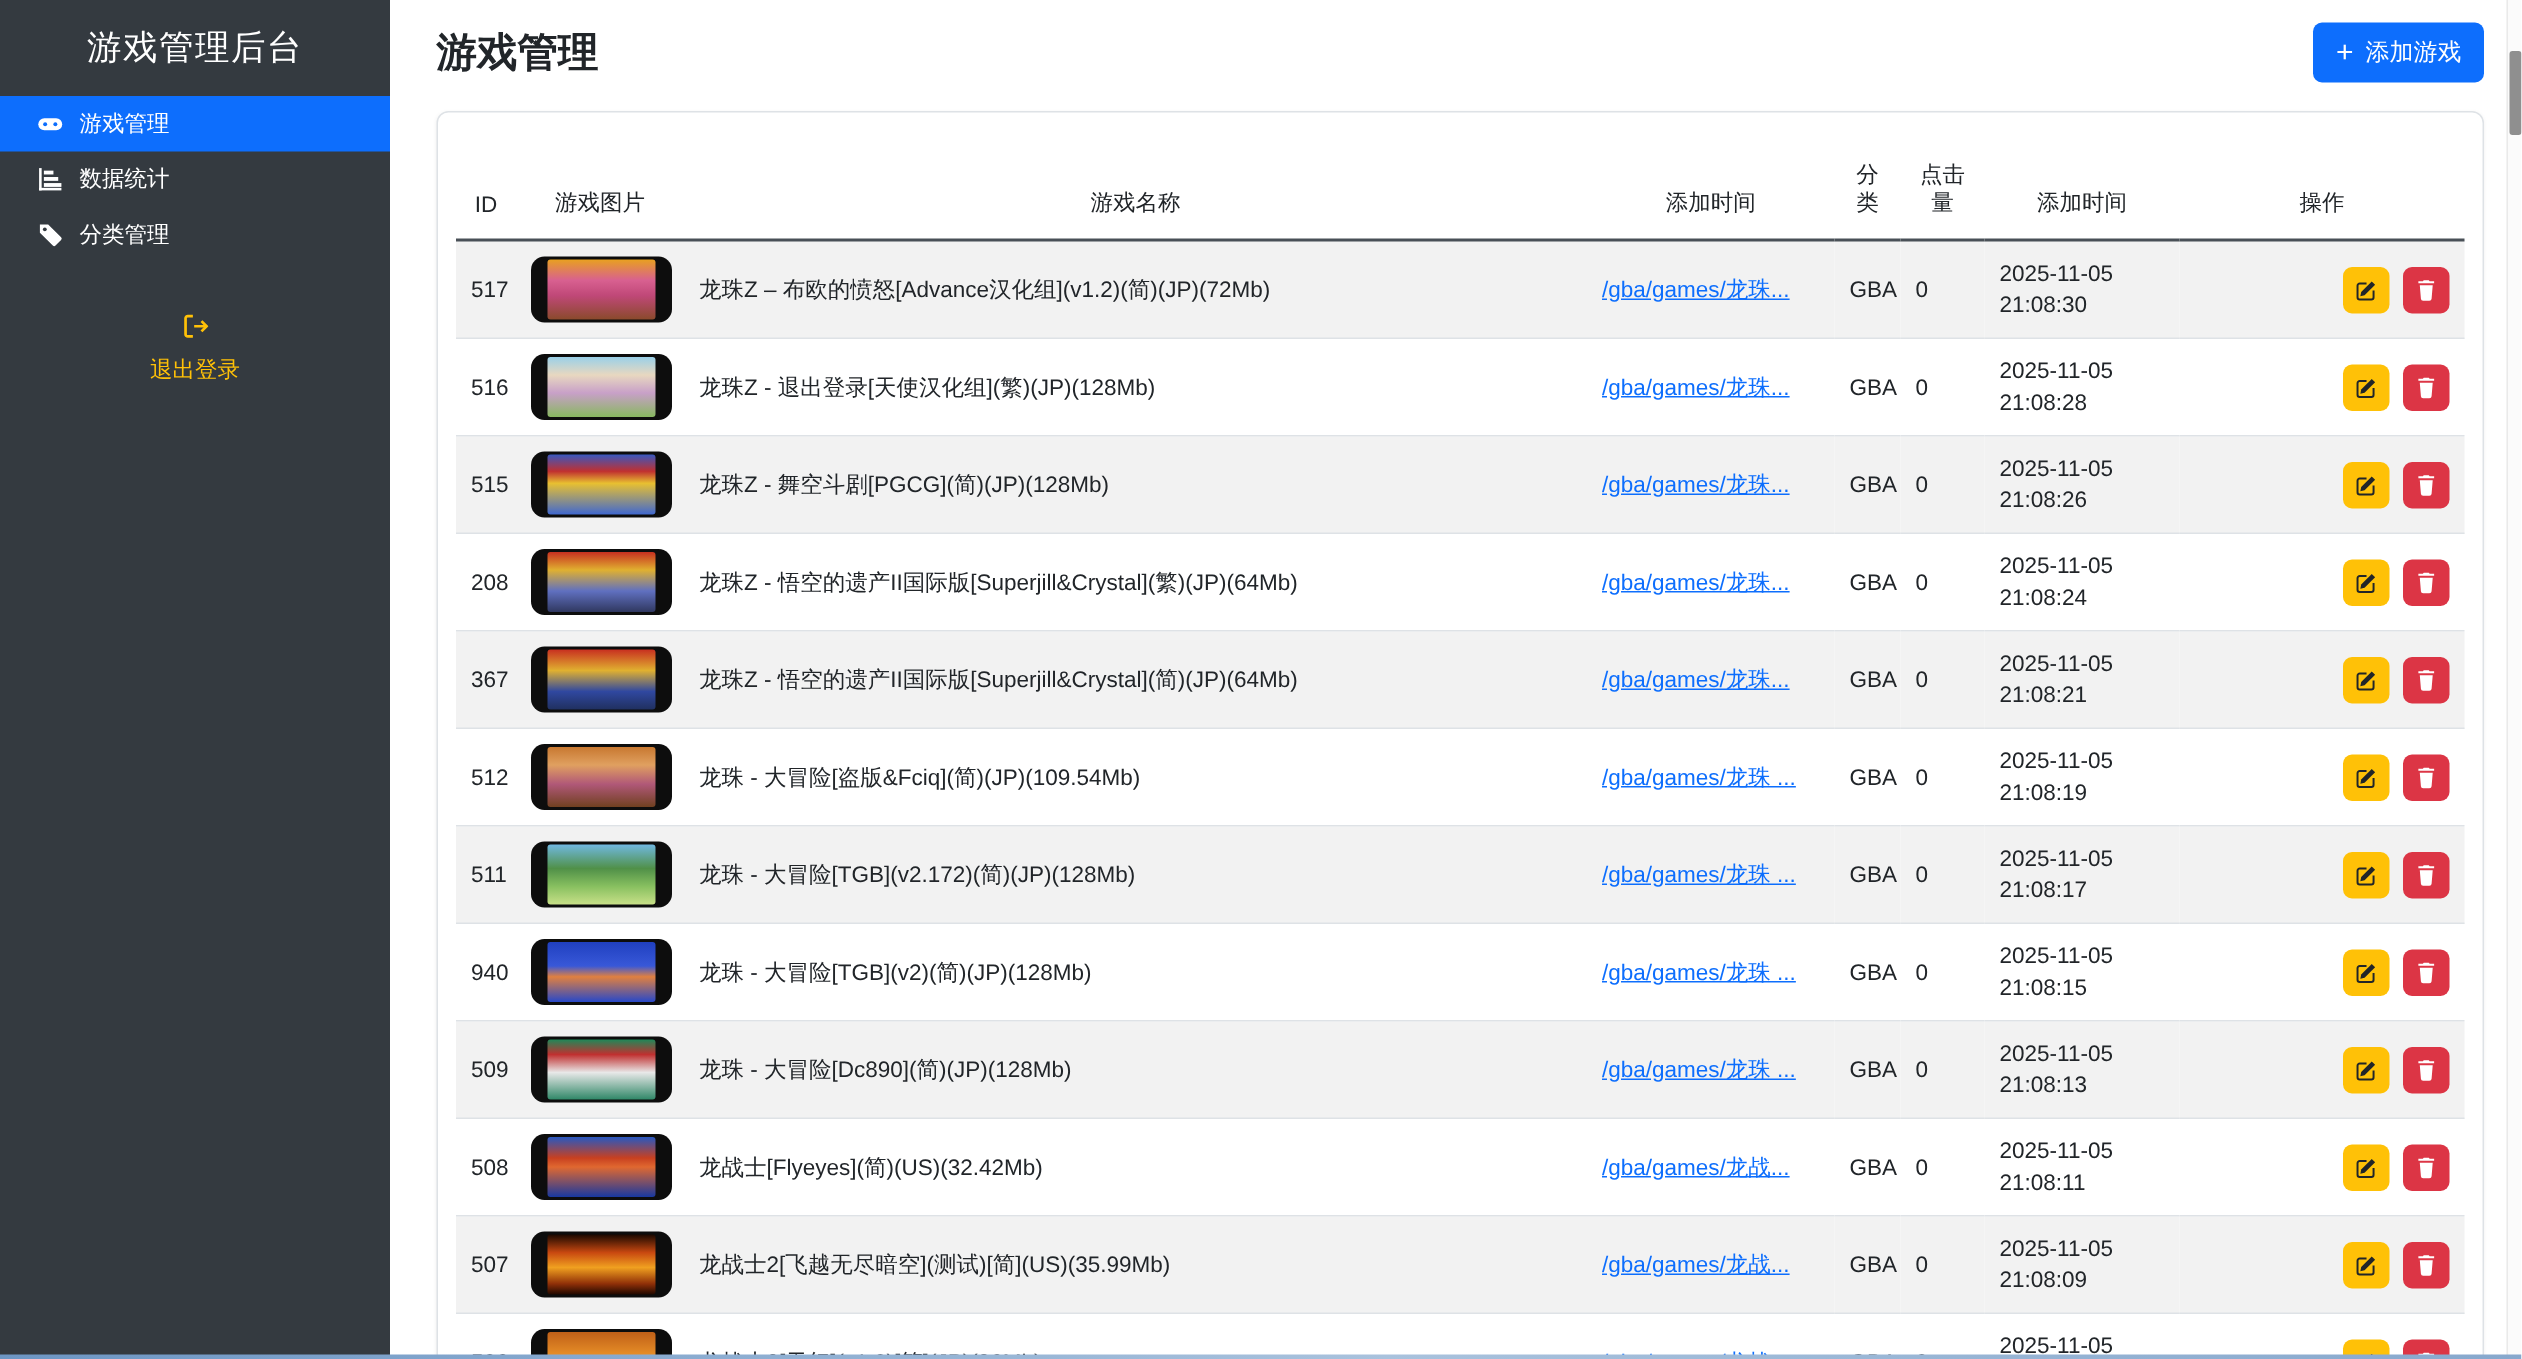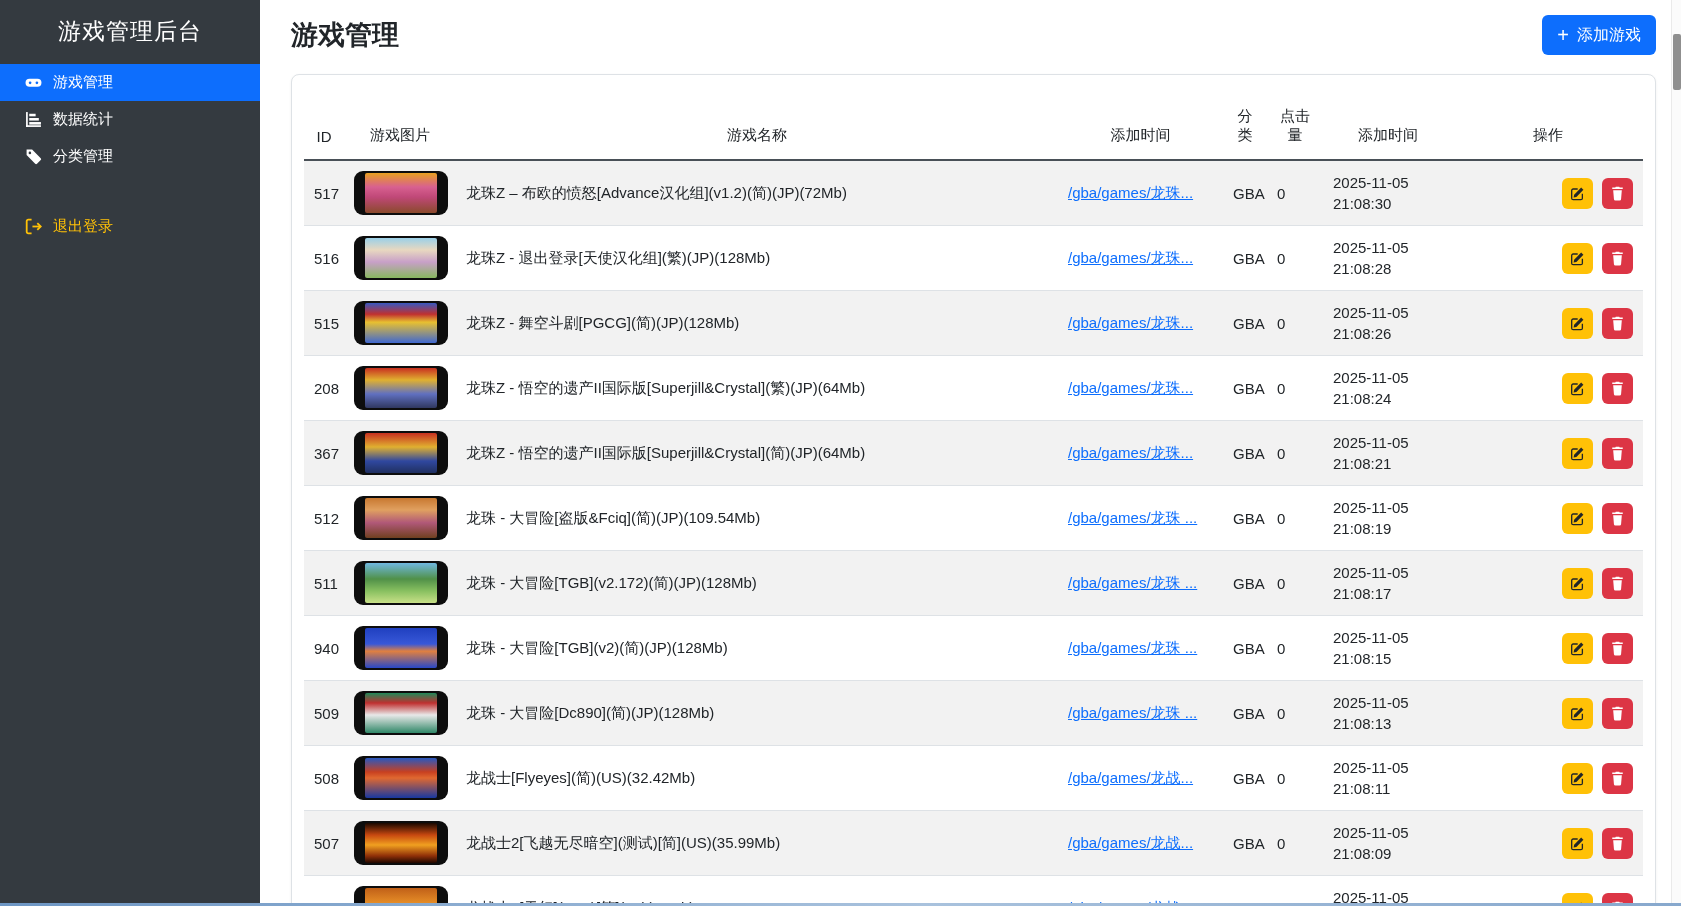--- a/index.html
+++ b/index.html
@@ -12,21 +12,21 @@
   .app{display:flex;width:1681px;height:906px;position:relative;}
 
   
   .sidebar{width:260px;flex-shrink:0;background:var(--sidebar-bg);color:#fff;}
   .sidebar-title{height:62px;display:flex;align-items:center;justify-content:center;
     font-size:23px;font-weight:normal;letter-spacing:1px;}
   .nav{margin-top:2px;}
   .nav-item{display:flex;align-items:center;gap:11px;height:37px;padding:0 24px;
     font-size:15px;color:#fff;cursor:pointer;white-space:nowrap;}
   .nav-item.active{background:var(--primary);}
-  .nav-item.logout{color:var(--warning);margin-top:33px;}
+  .nav-item.logout{color:var(--warning);margin-top:33px;flex-direction:column;}
   .nav-icon{width:18px;height:18px;display:inline-flex;align-items:center;justify-content:center;flex-shrink:0;}
   .nav-icon svg{width:17px;height:17px;display:block;}
 
   
   .main{flex:1;padding:0 25px 0 31px;position:relative;min-width:0;}
   .main-header{display:flex;justify-content:space-between;align-items:center;margin:15px 0 19px;}
   .page-title{font-size:27px;font-weight:bold;}
   .add-btn{background:var(--primary);border:none;color:#fff;height:40px;padding:0 15px;
     border-radius:6px;font-size:16px;display:inline-flex;align-items:center;gap:8px;cursor:pointer;
     font-family:inherit;}

